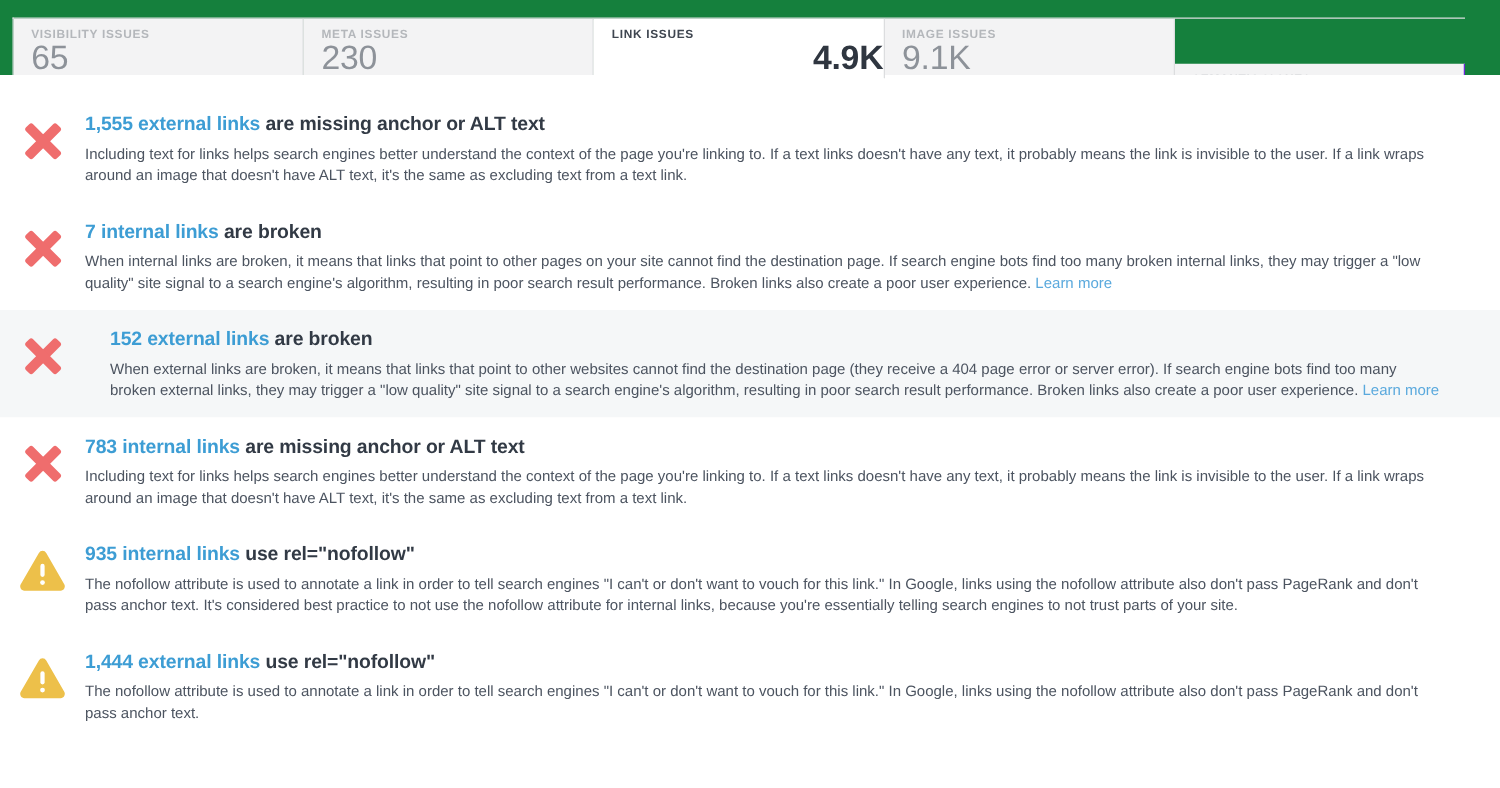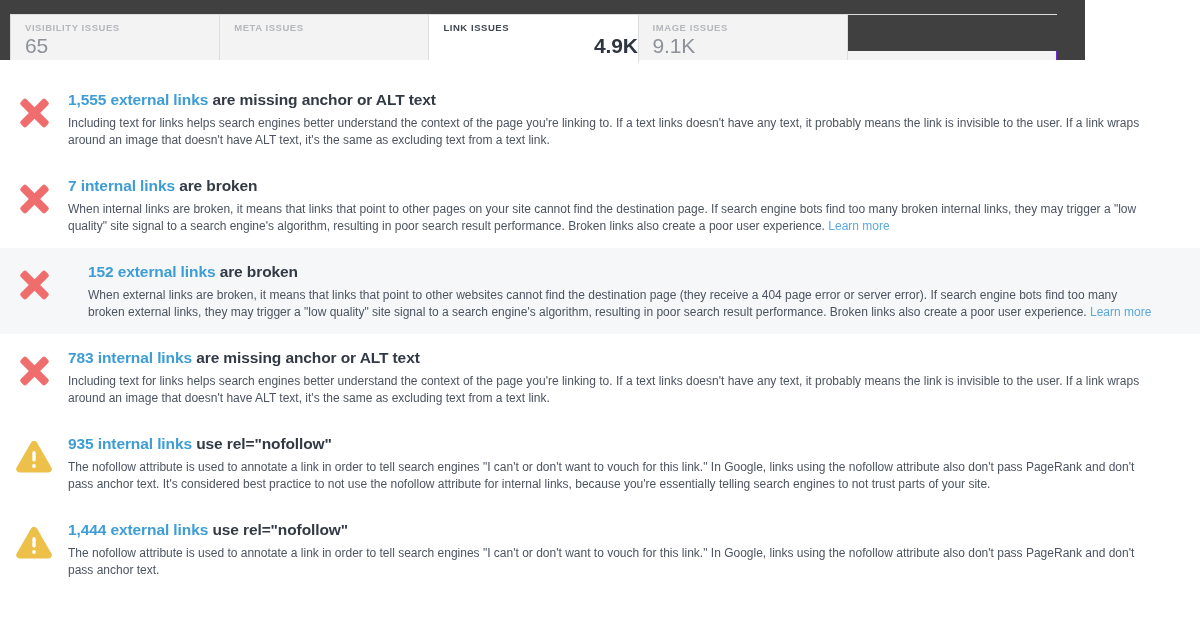--- a/index.html
+++ b/index.html
@@ -7,23 +7,23 @@
     width: 1200px;
     height: 630px;
     background: #ffffff;
     font-family: "Liberation Sans", sans-serif;
     overflow: hidden;
   }
 
   
   .tabbar-wrap {
     position: relative;
-    width: 1085px;
+    width: 1200px;
     height: 76px;
-    background: #404040;
+    background: #15803d;
   }
   .tabbar {
     position: absolute;
     left: 10px;
     top: 14px;
     right: 28px;
     height: 47px;
     display: flex;
     border-left: 1px solid #dcdddf;
     border-top: 1px solid #dcdddf;
@@ -49,21 +49,21 @@
     font-size: 9.5px;
     letter-spacing: .55px;
     color: #b4b7bb;
     font-weight: bold;
     text-transform: uppercase;
     line-height: 12px;
     white-space: nowrap;
   }
   .tab.active .tab-label { color: #3f4650; }
   .tab-value {
-    font-size: 21px;
+    font-size: 27px;
     color: #8d9299;
     line-height: 26px;
     margin-top: -1px;
     font-weight: normal;
     letter-spacing: -0.2px;
   }
   .tab.active .tab-value { color: #2f3640; font-weight: bold; text-align: right; }
   .tab:last-child { border-right: 1px solid #6d28d9; margin-top: 36px; }
 
   
@@ -129,20 +129,21 @@
 <body>
 
 <div class="tabbar-wrap">
   <div class="tabbar" id="tabbar">
       <div class="tab">
         <div class="tab-label">VISIBILITY ISSUES</div>
         <div class="tab-value">65</div>
       </div>
       <div class="tab">
         <div class="tab-label">META ISSUES</div>
+        <div class="tab-value">230</div>
       </div>
       <div class="tab active">
         <div class="tab-label">LINK ISSUES</div>
         <div class="tab-value">4.9K</div>
       </div>
       <div class="tab">
         <div class="tab-label">IMAGE ISSUES</div>
         <div class="tab-value">9.1K</div>
       </div>
       <div class="tab">

